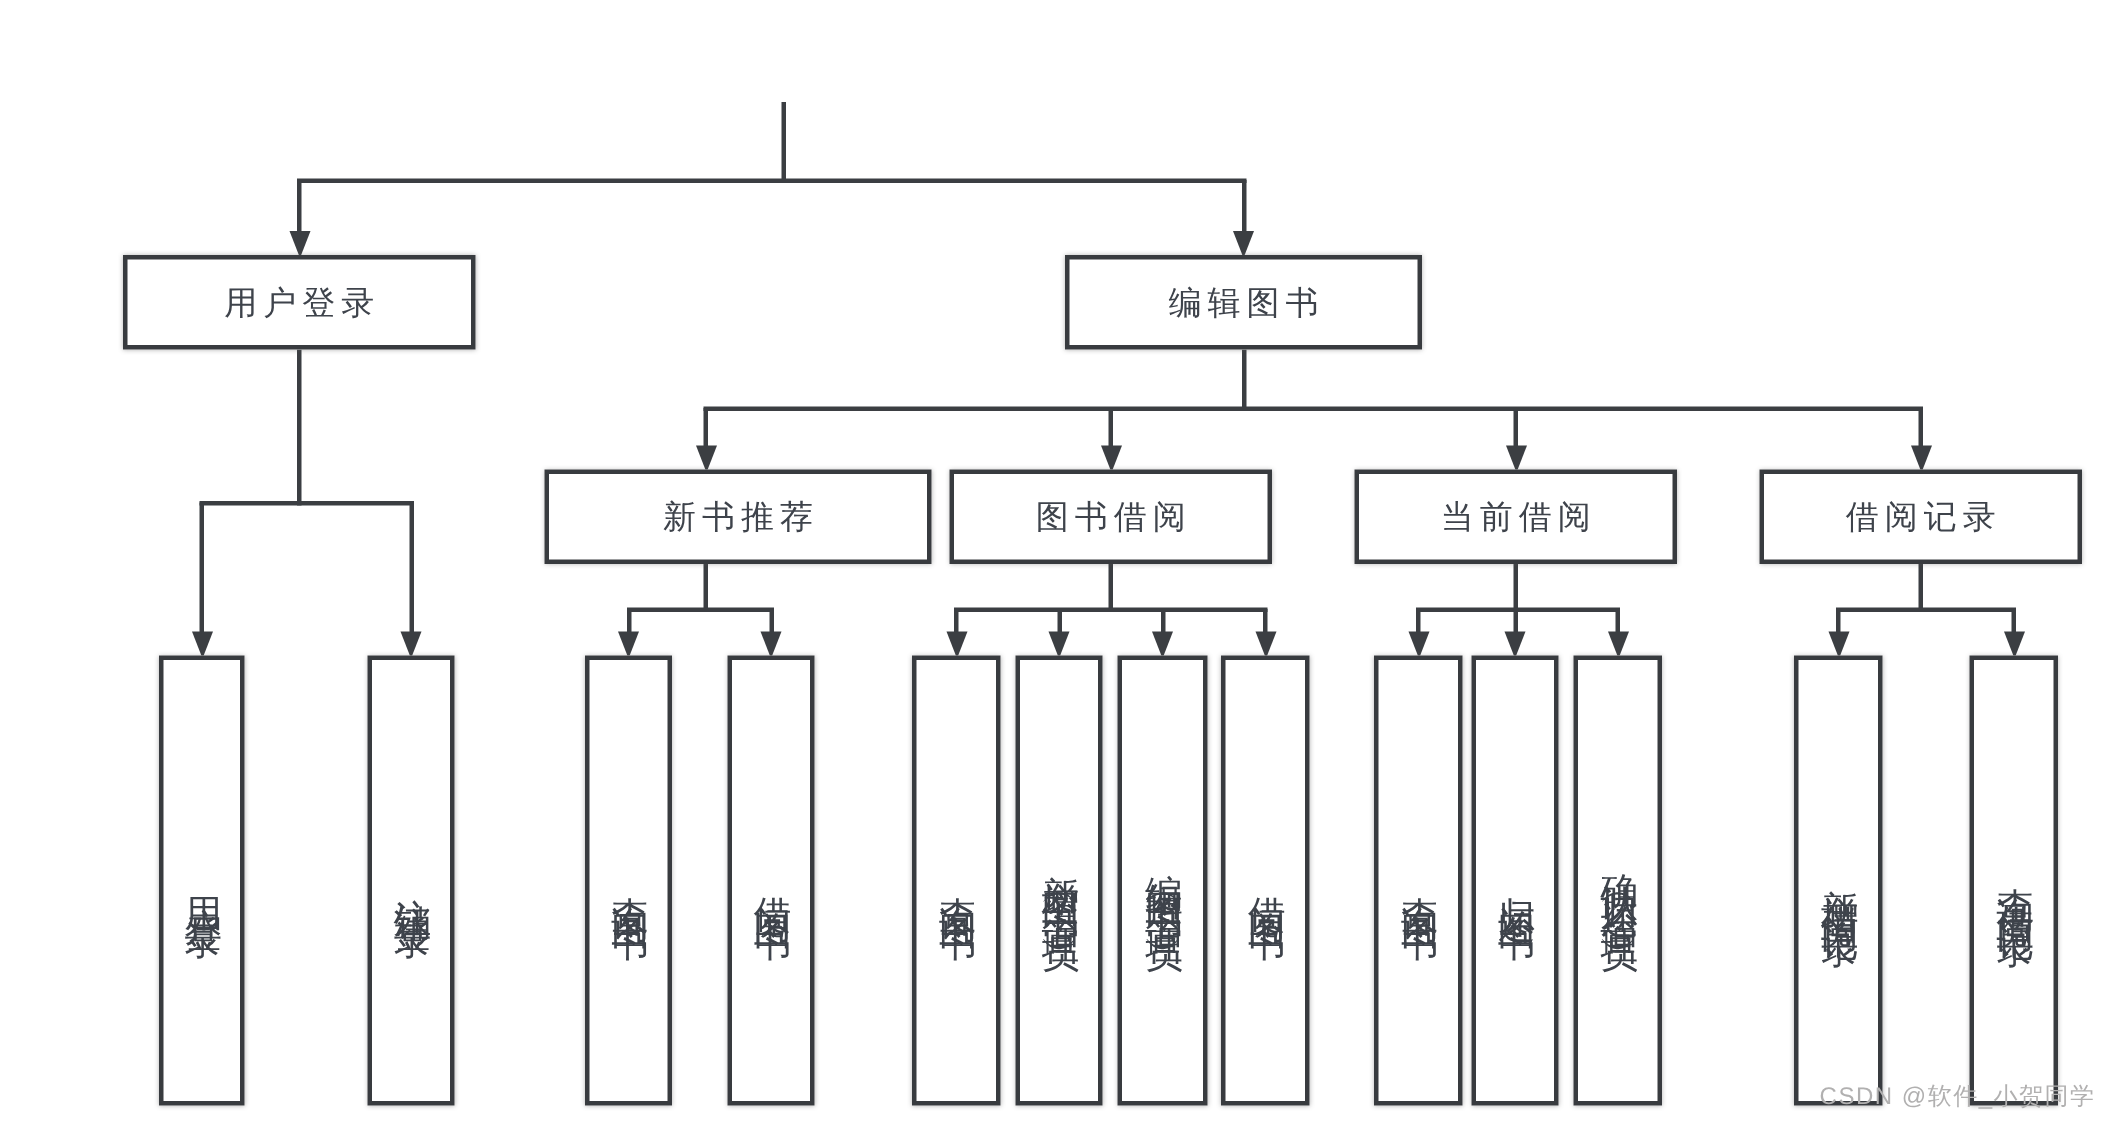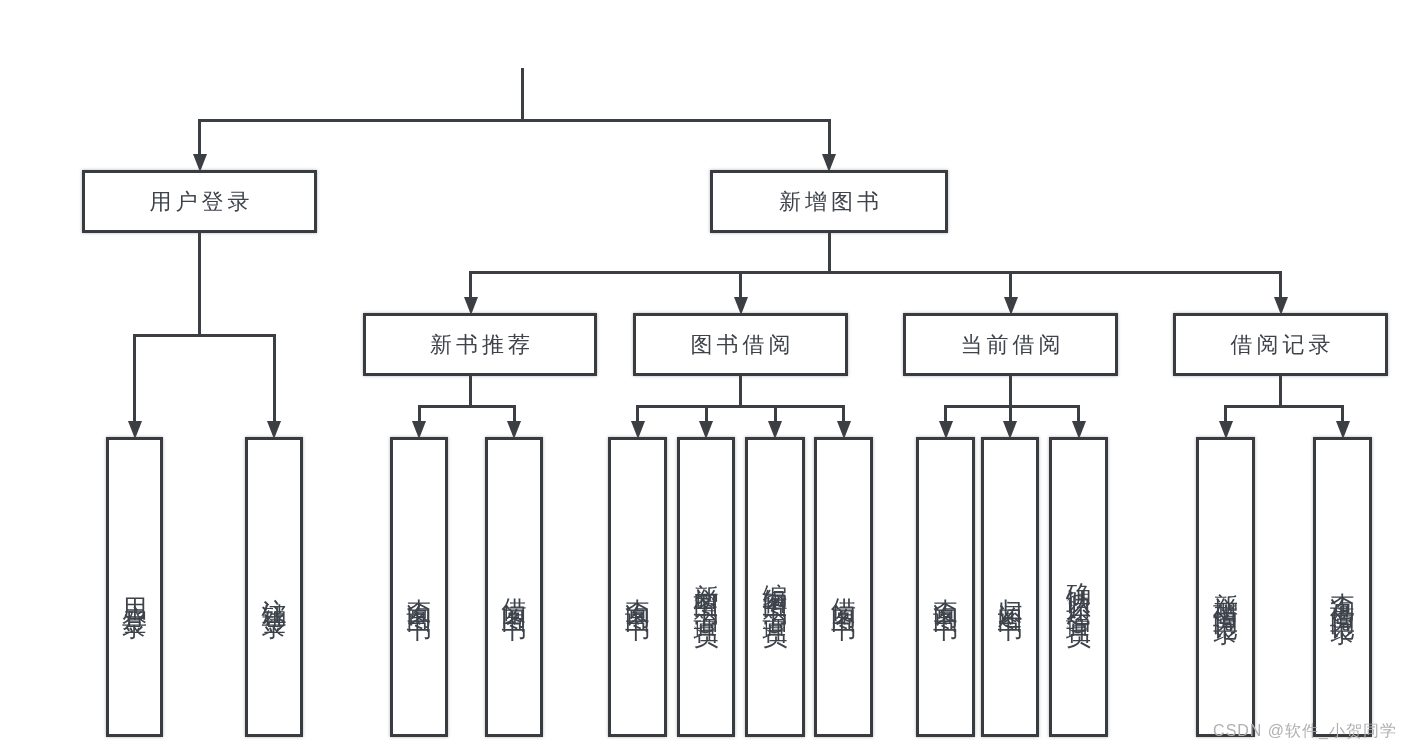--- a/index.html
+++ b/index.html
@@ -64,22 +64,22 @@
     z-index: 5;
     white-space: nowrap;
   }
 </style>
 </head>
 <body>
 
 <div id="diagram">
   <div class="watermark">CSDN @软件_小贺同学</div>
     <div class="node lvl-mid" style="left: 82px; top: 170px; width: 235px; height: 63px;">用户登录</div>
-    <div class="node lvl-mid" style="left: 710px; top: 170px; width: 238px; height: 63px;">新增图书</div>
-    <div class="node lvl-mid" style="left: 363px; top: 313px; width: 234px; height: 63px;">新书推荐</div>
+    <div class="node lvl-mid" style="left: 710px; top: 170px; width: 238px; height: 63px;">编辑图书</div>
+    <div class="node lvl-mid" style="left: 363px; top: 313px; width: 258px; height: 63px;">新书推荐</div>
     <div class="node lvl-mid" style="left: 903px; top: 313px; width: 215px; height: 63px;">当前借阅</div>
     <div class="node lvl-mid" style="left: 633px; top: 313px; width: 215px; height: 63px;">图书借阅</div>
     <div class="node lvl-mid" style="left: 1173px; top: 313px; width: 215px; height: 63px;">借阅记录</div>
     <div class="node leaf" style="left: 106px; top: 437px; width: 57px; height: 300px;">用户登录</div>
     <div class="node leaf" style="left: 245px; top: 437px; width: 58px; height: 300px;">注销登录</div>
     <div class="node leaf" style="left: 390px; top: 437px; width: 58px; height: 300px;">查询图书</div>
     <div class="node leaf" style="left: 485px; top: 437px; width: 58px; height: 300px;">借阅图书</div>
     <div class="node leaf" style="left: 608px; top: 437px; width: 59px; height: 300px;">查询图书</div>
     <div class="node leaf" style="left: 677px; top: 437px; width: 58px; height: 300px;">新增图书（管理员）</div>
     <div class="node leaf" style="left: 745px; top: 437px; width: 60px; height: 300px;">编辑图书（管理员）</div>

